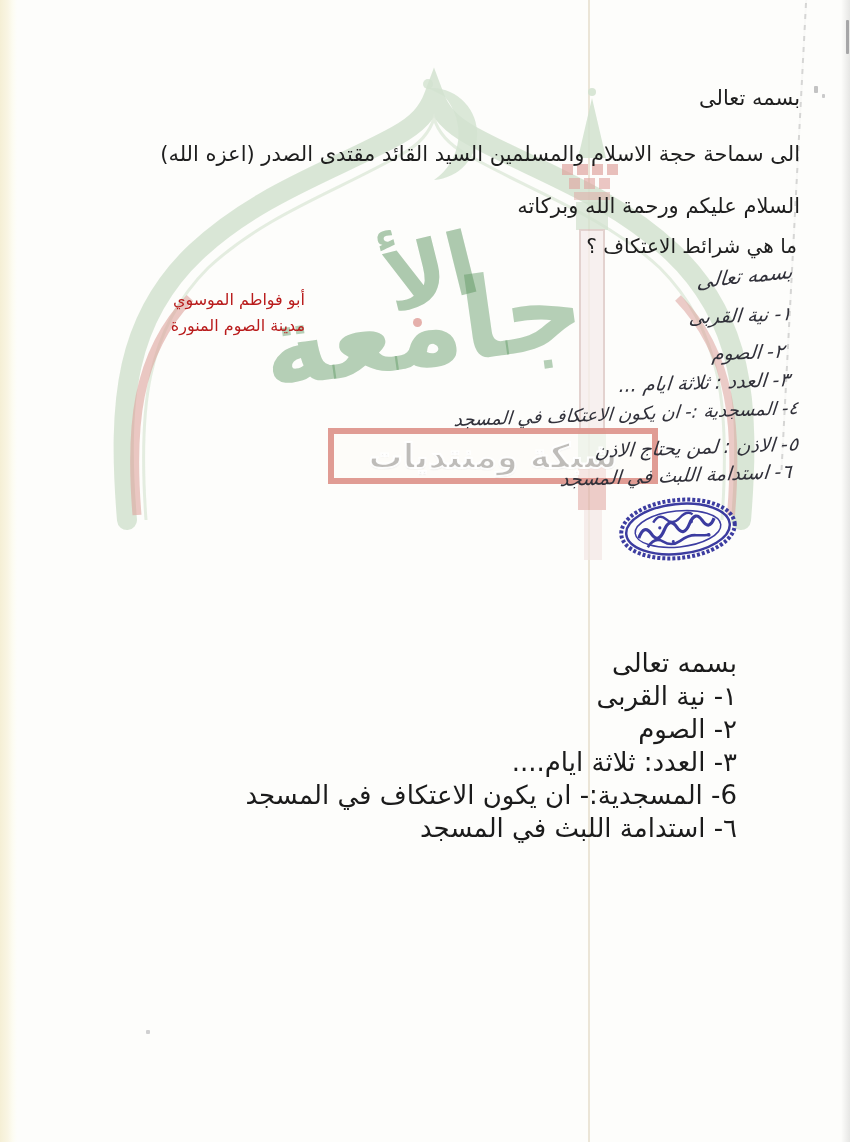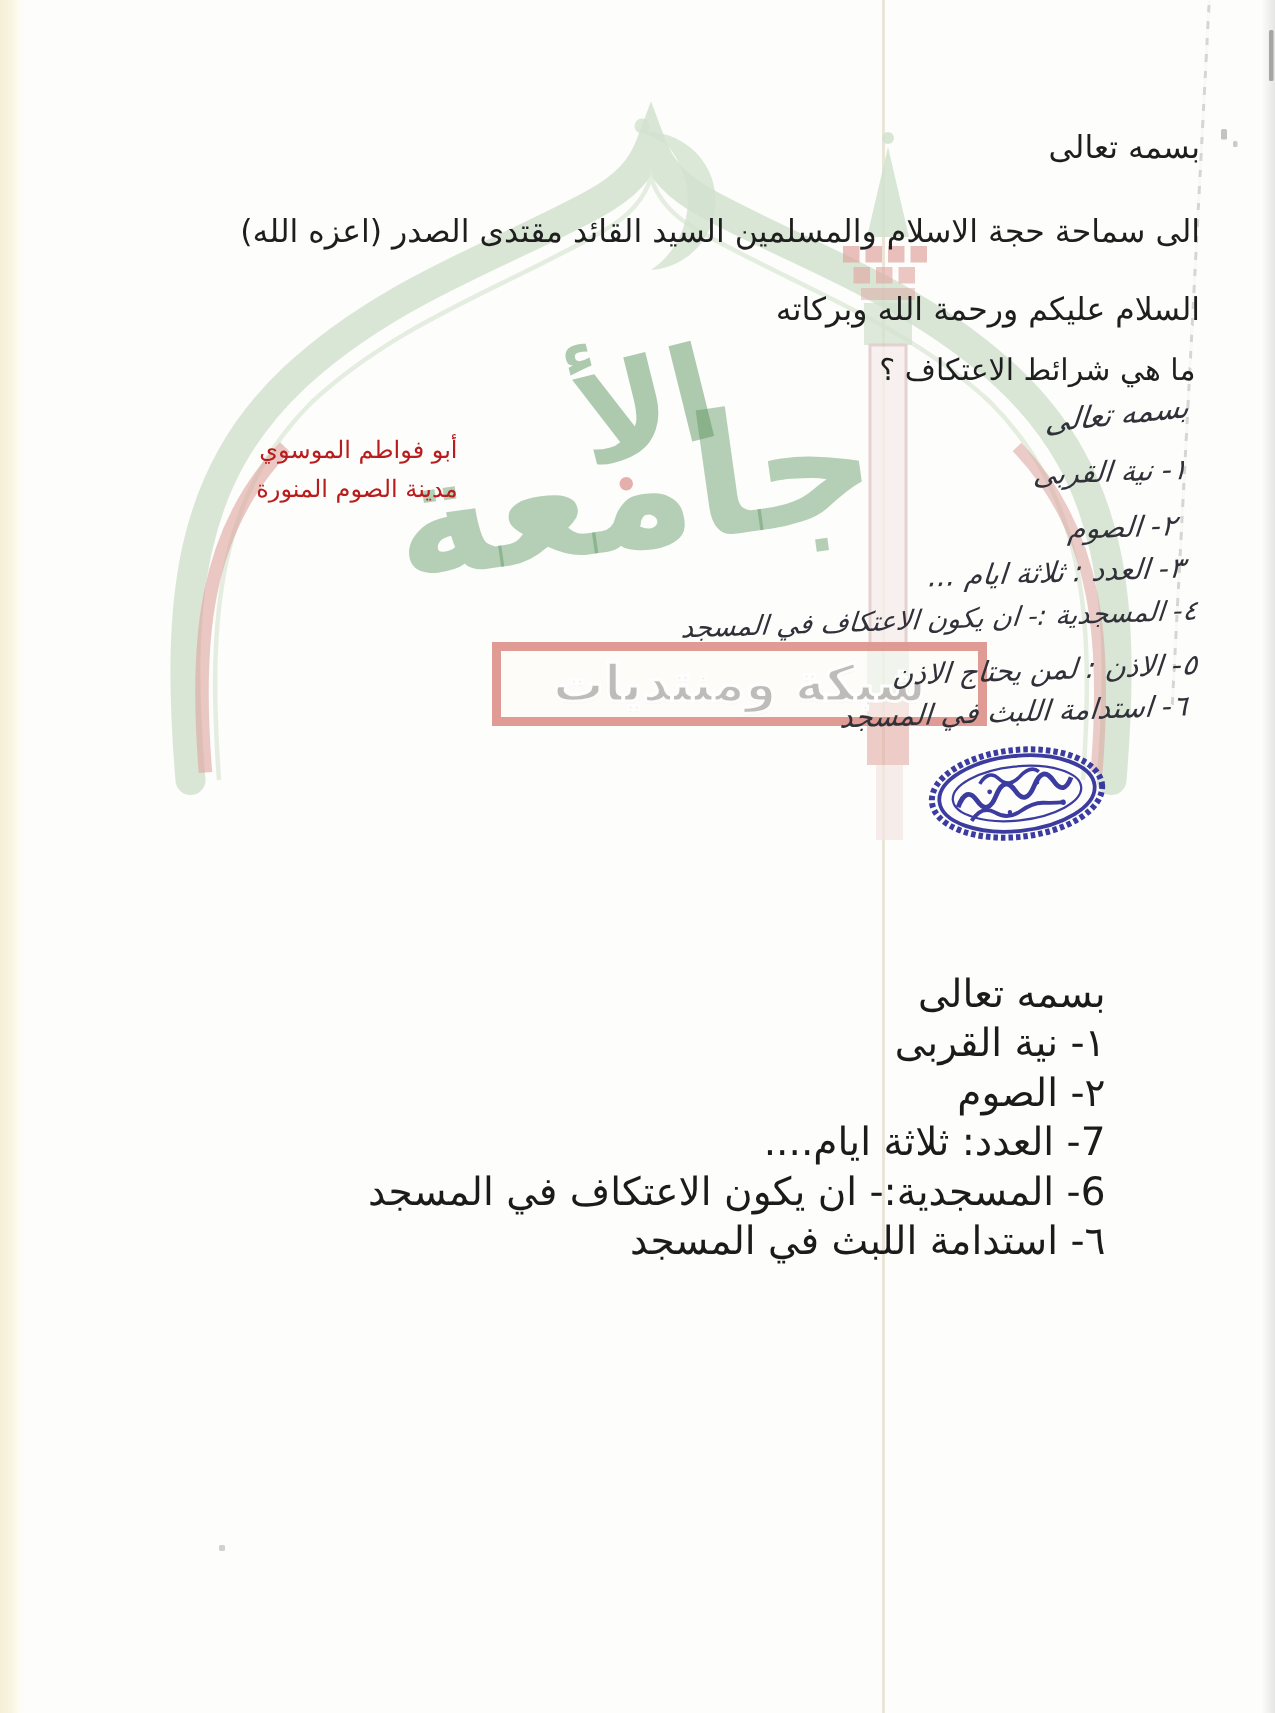--- a/index.html
+++ b/index.html
@@ -155,18 +155,18 @@
       <circle cx="84" cy="29" r="1.6" fill="#2c2c99" stroke="none"></circle>
       <circle cx="100" cy="44" r="1.8" fill="#2c2c99" stroke="none"></circle>
       <circle cx="64" cy="47" r="1.5" fill="#2c2c99" stroke="none"></circle>
     </g>
   </svg>
 
   <div class="typed">
     <div>بسمه تعالى</div>
     <div>١- نية القربى</div>
     <div>٢- الصوم</div>
-    <div>7- العدد: ثلاثة ايام....</div>
+    <div>٣- العدد: ثلاثة ايام....</div>
     <div>6- المسجدية:- ان يكون الاعتكاف في المسجد</div>
     <div>٦- استدامة اللبث في المسجد</div>
   </div>
 
 </div>
 
 </body></html>

